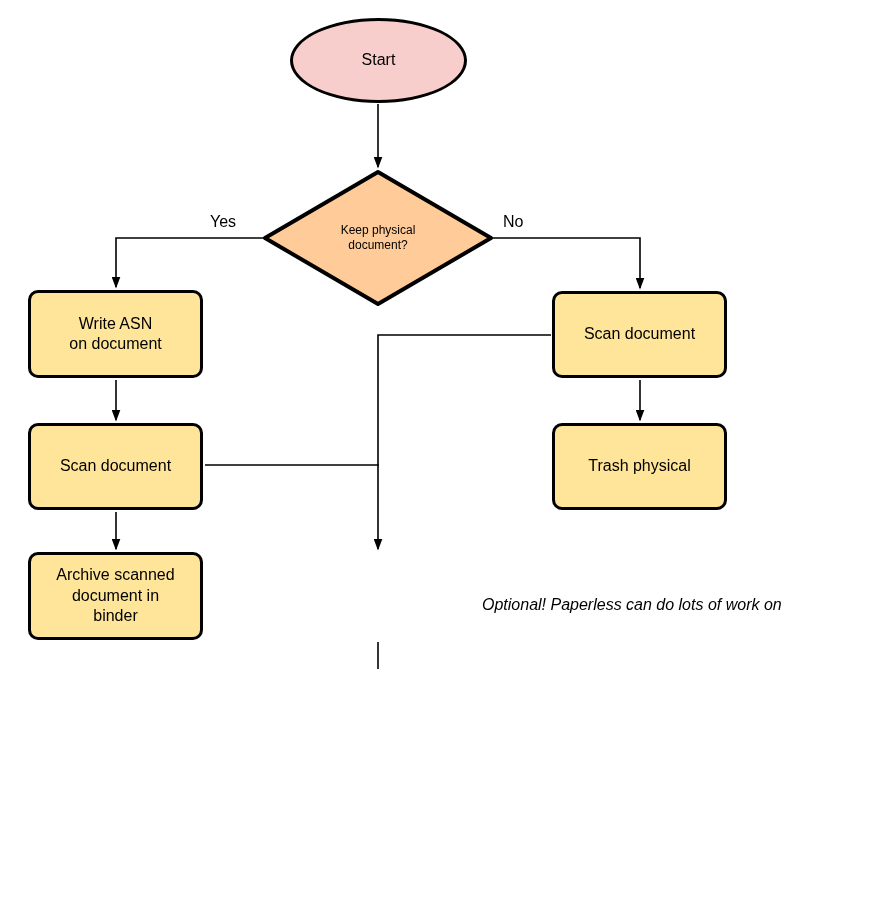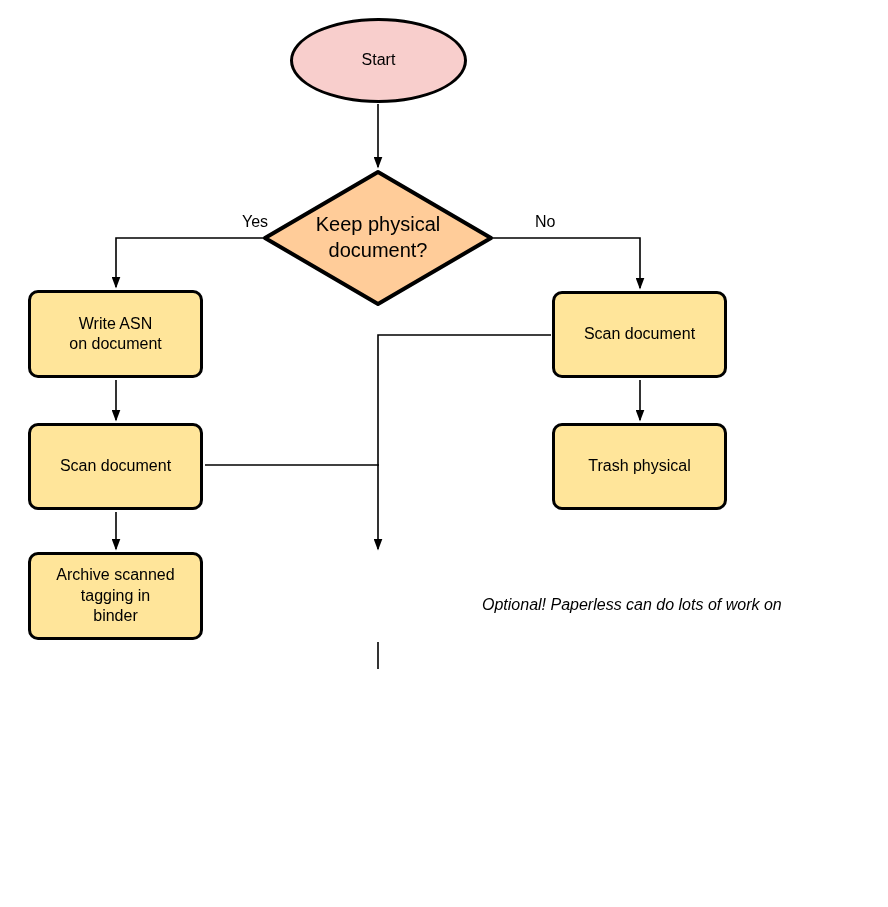--- a/index.html
+++ b/index.html
@@ -53,28 +53,27 @@
     border: 3px solid var(--stroke, #000000);
     border-radius: 50%;
   }
   .decision-label {
     position: absolute;
     display: flex;
     align-items: center;
     justify-content: center;
     text-align: center;
     white-space: pre-line;
-    font-size: 20px;
+    font-size: 12px;
     line-height: 1.28;
   }
   .edge-label {
     position: absolute;
     font-size: 16px;
     line-height: 19px;
-    margin-left: 32px;
   }
   .annotation {
     position: absolute;
     font-style: italic;
     font-size: 16px;
     line-height: 27px;
     color: var(--annotation-text, #000000);
   }
   .bottom-divider {
     position: absolute;
@@ -115,21 +114,21 @@
 
   <div class="decision-label" style="left:285px; top:206px; width:186px; height:64px;">Keep physical
 document?</div>
 
   <div class="node process" style="left:28px; top:290px; width:175px; height:88px;">Write ASN
 on document</div>
 
   <div class="node process" style="left:28px; top:423px; width:175px; height:87px;">Scan document</div>
 
   <div class="node process" style="left:28px; top:552px; width:175px; height:88px;">Archive scanned
-tagging in
+document in
 binder</div>
 
   <div class="node process" style="left:552px; top:291px; width:175px; height:87px;">Scan document</div>
 
   <div class="node process" style="left:552px; top:423px; width:175px; height:87px;">Trash physical</div>
 
 
 
   <div class="node terminal" style="left:290px; top:813px; width:176px; height:86px;">End</div>
 

